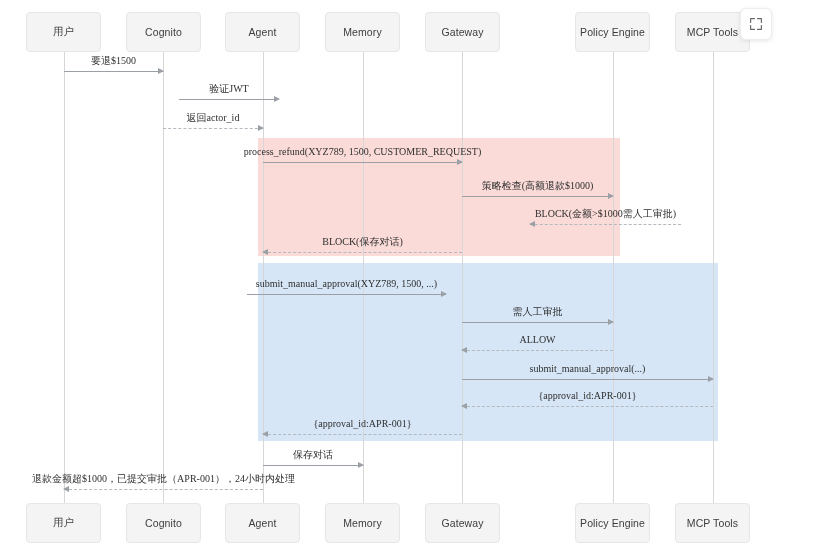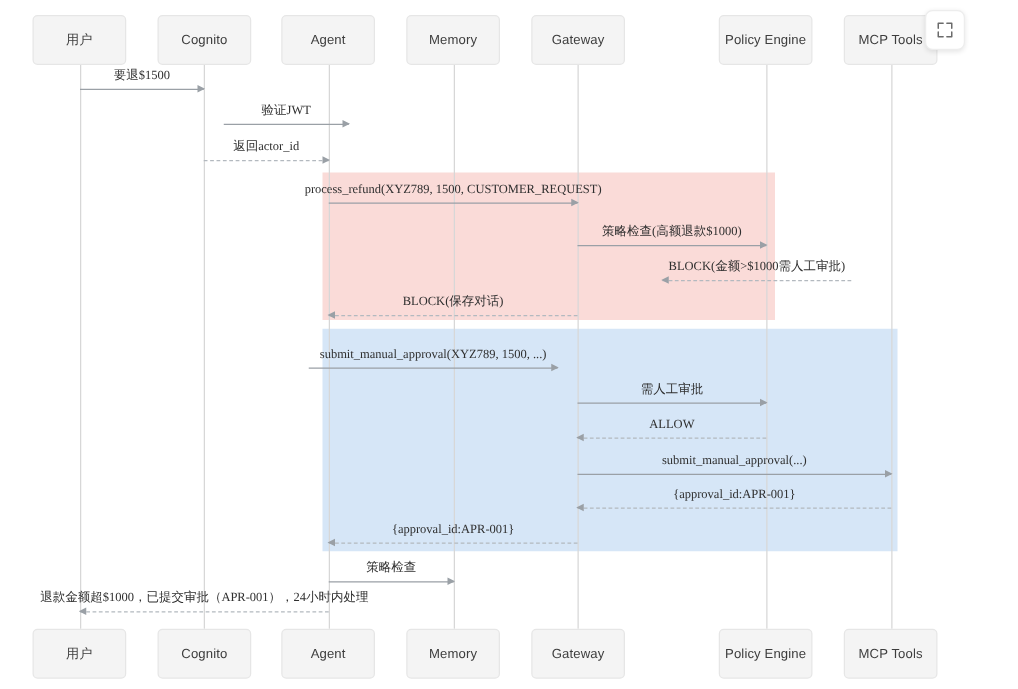--- a/index.html
+++ b/index.html
@@ -216,21 +216,21 @@
         <div class="label wide">{approval_id:APR-001}</div>
       </div>
       <div class="msg to-left dashed" style="left: 263px; top: 434px; width: 199px;">
         <div class="line"></div>
         <div class="head"></div>
         <div class="label wide">{approval_id:APR-001}</div>
       </div>
       <div class="msg to-right" style="left: 263px; top: 465px; width: 100px;">
         <div class="line"></div>
         <div class="head"></div>
-        <div class="label wide">策略检查</div>
+        <div class="label wide">保存对话</div>
       </div>
       <div class="msg to-left dashed" style="left: 64px; top: 489px; width: 199px;">
         <div class="line"></div>
         <div class="head"></div>
         <div class="label wide">退款金额超$1000，已提交审批（APR-001），24小时内处理</div>
       </div>
     </div>
   <div id="layer-participants-top">
       <div class="participant" style="left: 26px; top: 12px;">
         <span class="p-label">用户</span>

